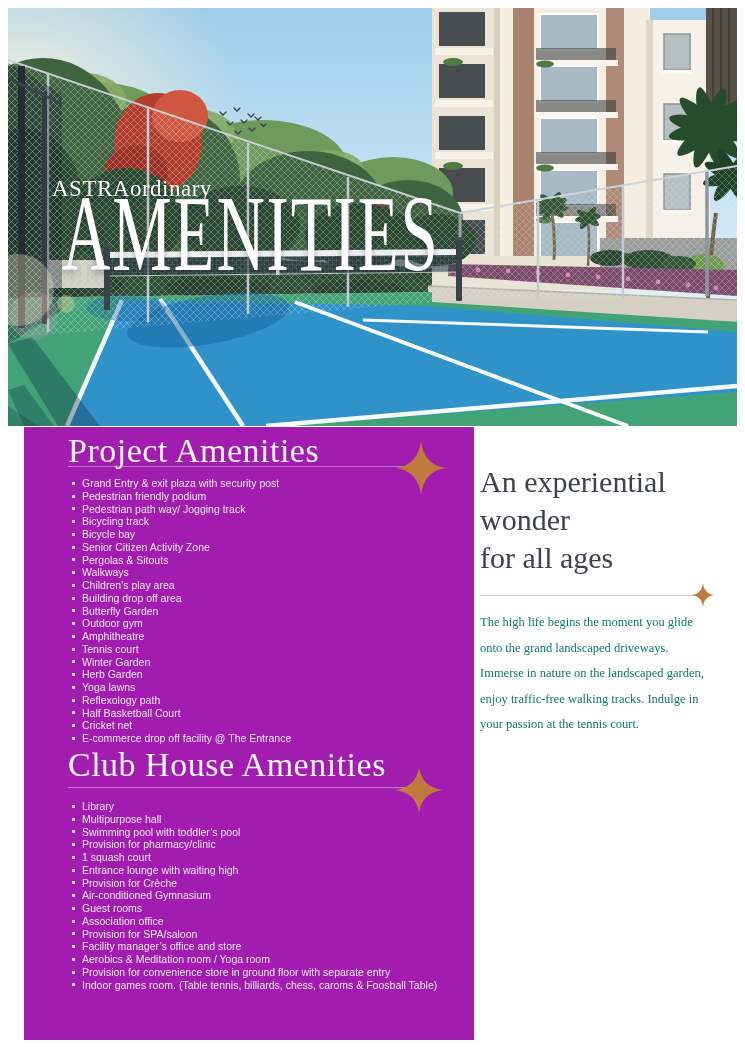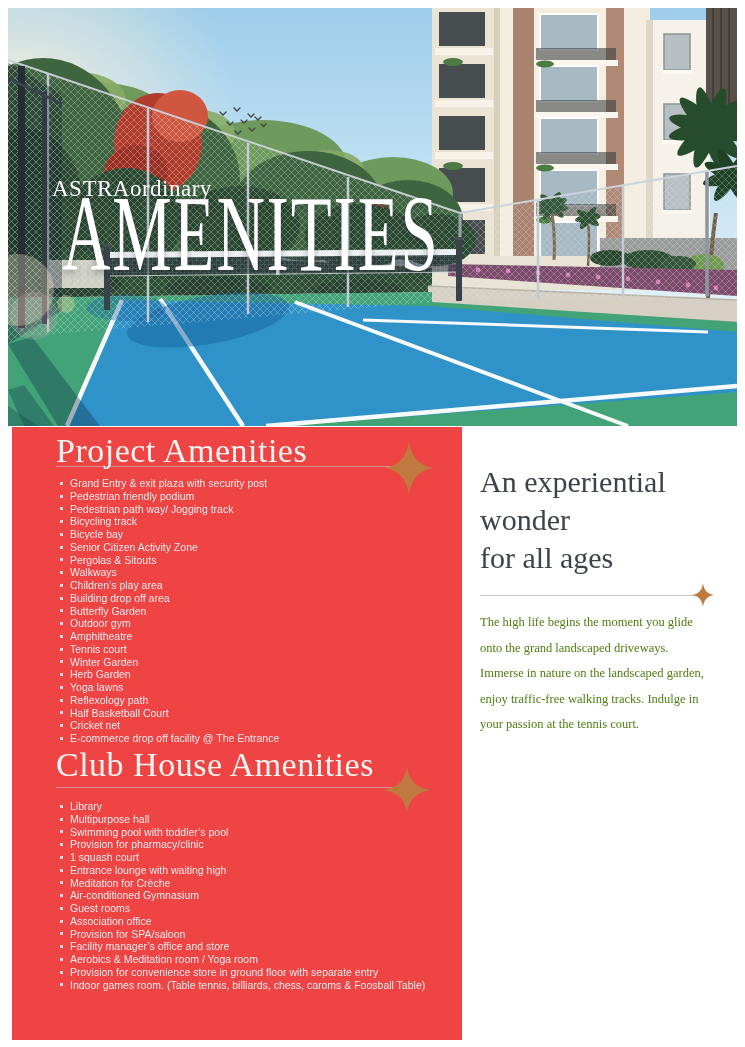--- a/index.html
+++ b/index.html
@@ -11,39 +11,39 @@
   .hero svg{display:block;width:729px;height:418px;}
   .hero-kicker{position:absolute;left:44px;top:169px;color:#ffffff;
       font-family:"Liberation Serif",serif;font-size:23px;line-height:23px;letter-spacing:.5px;
       text-shadow:0 2px 6px rgba(20,30,40,.35);white-space:nowrap;}
   .hero-title{position:absolute;left:54px;top:172px;color:#ffffff;
       font-family:"Liberation Serif",serif;font-size:108px;line-height:108px;letter-spacing:3px;
       transform:scaleX(.62);transform-origin:left top;white-space:nowrap;
       text-shadow:0 3px 10px rgba(20,30,40,.35);}
 
   
-  .panel{position:absolute;left:12px;top:427px;width:450px;height:613px;background:#ef4444;text-align:center;}
+  .panel{position:absolute;left:24px;top:427px;width:450px;height:613px;background:#a21caf;text-align:center;}
   .panel h2{position:absolute;margin:0;left:44px;color:#f4f4f2;font-weight:normal;
       font-family:"Liberation Serif",serif;font-size:34px;line-height:40px;letter-spacing:.5px;}
   .rule{position:absolute;left:44px;width:339px;height:1px;background:rgba(200,205,213,.55);}
   .star{position:absolute;}
   .star svg{display:block;width:100%;height:100%;}
   .bullets{position:absolute;left:48px;margin:0;padding:0;list-style:none;}
   .bullets li{display:flex;align-items:center;height:12.75px;color:#e8e9eb;
       font-size:10.5px;line-height:12.75px;}
   .bullets .sq{width:3px;height:3px;background:#d6d8db;margin-right:7px;flex:none;}
 
   
   .aside-heading{position:absolute;left:480px;top:463px;margin:0;color:#3e434b;font-weight:normal;
       font-family:"Liberation Serif",serif;font-size:30px;line-height:38px;}
   .aside-rule-row{position:absolute;left:480px;top:584px;width:234px;height:22px;
       display:flex;align-items:center;}
   .aside-rule-row .line{flex:1;height:1px;background:#cdc5b6;}
   .aside-rule-row .star{position:relative;width:22px;height:24px;margin-left:-2px;}
-  .aside-body{position:absolute;left:480px;top:610px;width:228px;margin:0;color:#4d7c0f;
+  .aside-body{position:absolute;left:480px;top:610px;width:228px;margin:0;color:#0f766e;
       font-family:"Liberation Serif",serif;font-size:12.5px;line-height:25.6px;}
 </style>
 </head>
 <body>
 
 <div class="page">
 
   <div class="hero">
     <svg viewBox="0 0 729 418">
       <defs>
@@ -404,21 +404,21 @@
         <li>
         <span class="sq"></span>
         <span>1 squash court</span>
       </li>
         <li>
         <span class="sq"></span>
         <span>Entrance lounge with waiting high</span>
       </li>
         <li>
         <span class="sq"></span>
-        <span>Meditation for Crèche</span>
+        <span>Provision for Crèche</span>
       </li>
         <li>
         <span class="sq"></span>
         <span>Air-conditioned Gymnasium</span>
       </li>
         <li>
         <span class="sq"></span>
         <span>Guest rooms</span>
       </li>
         <li>

